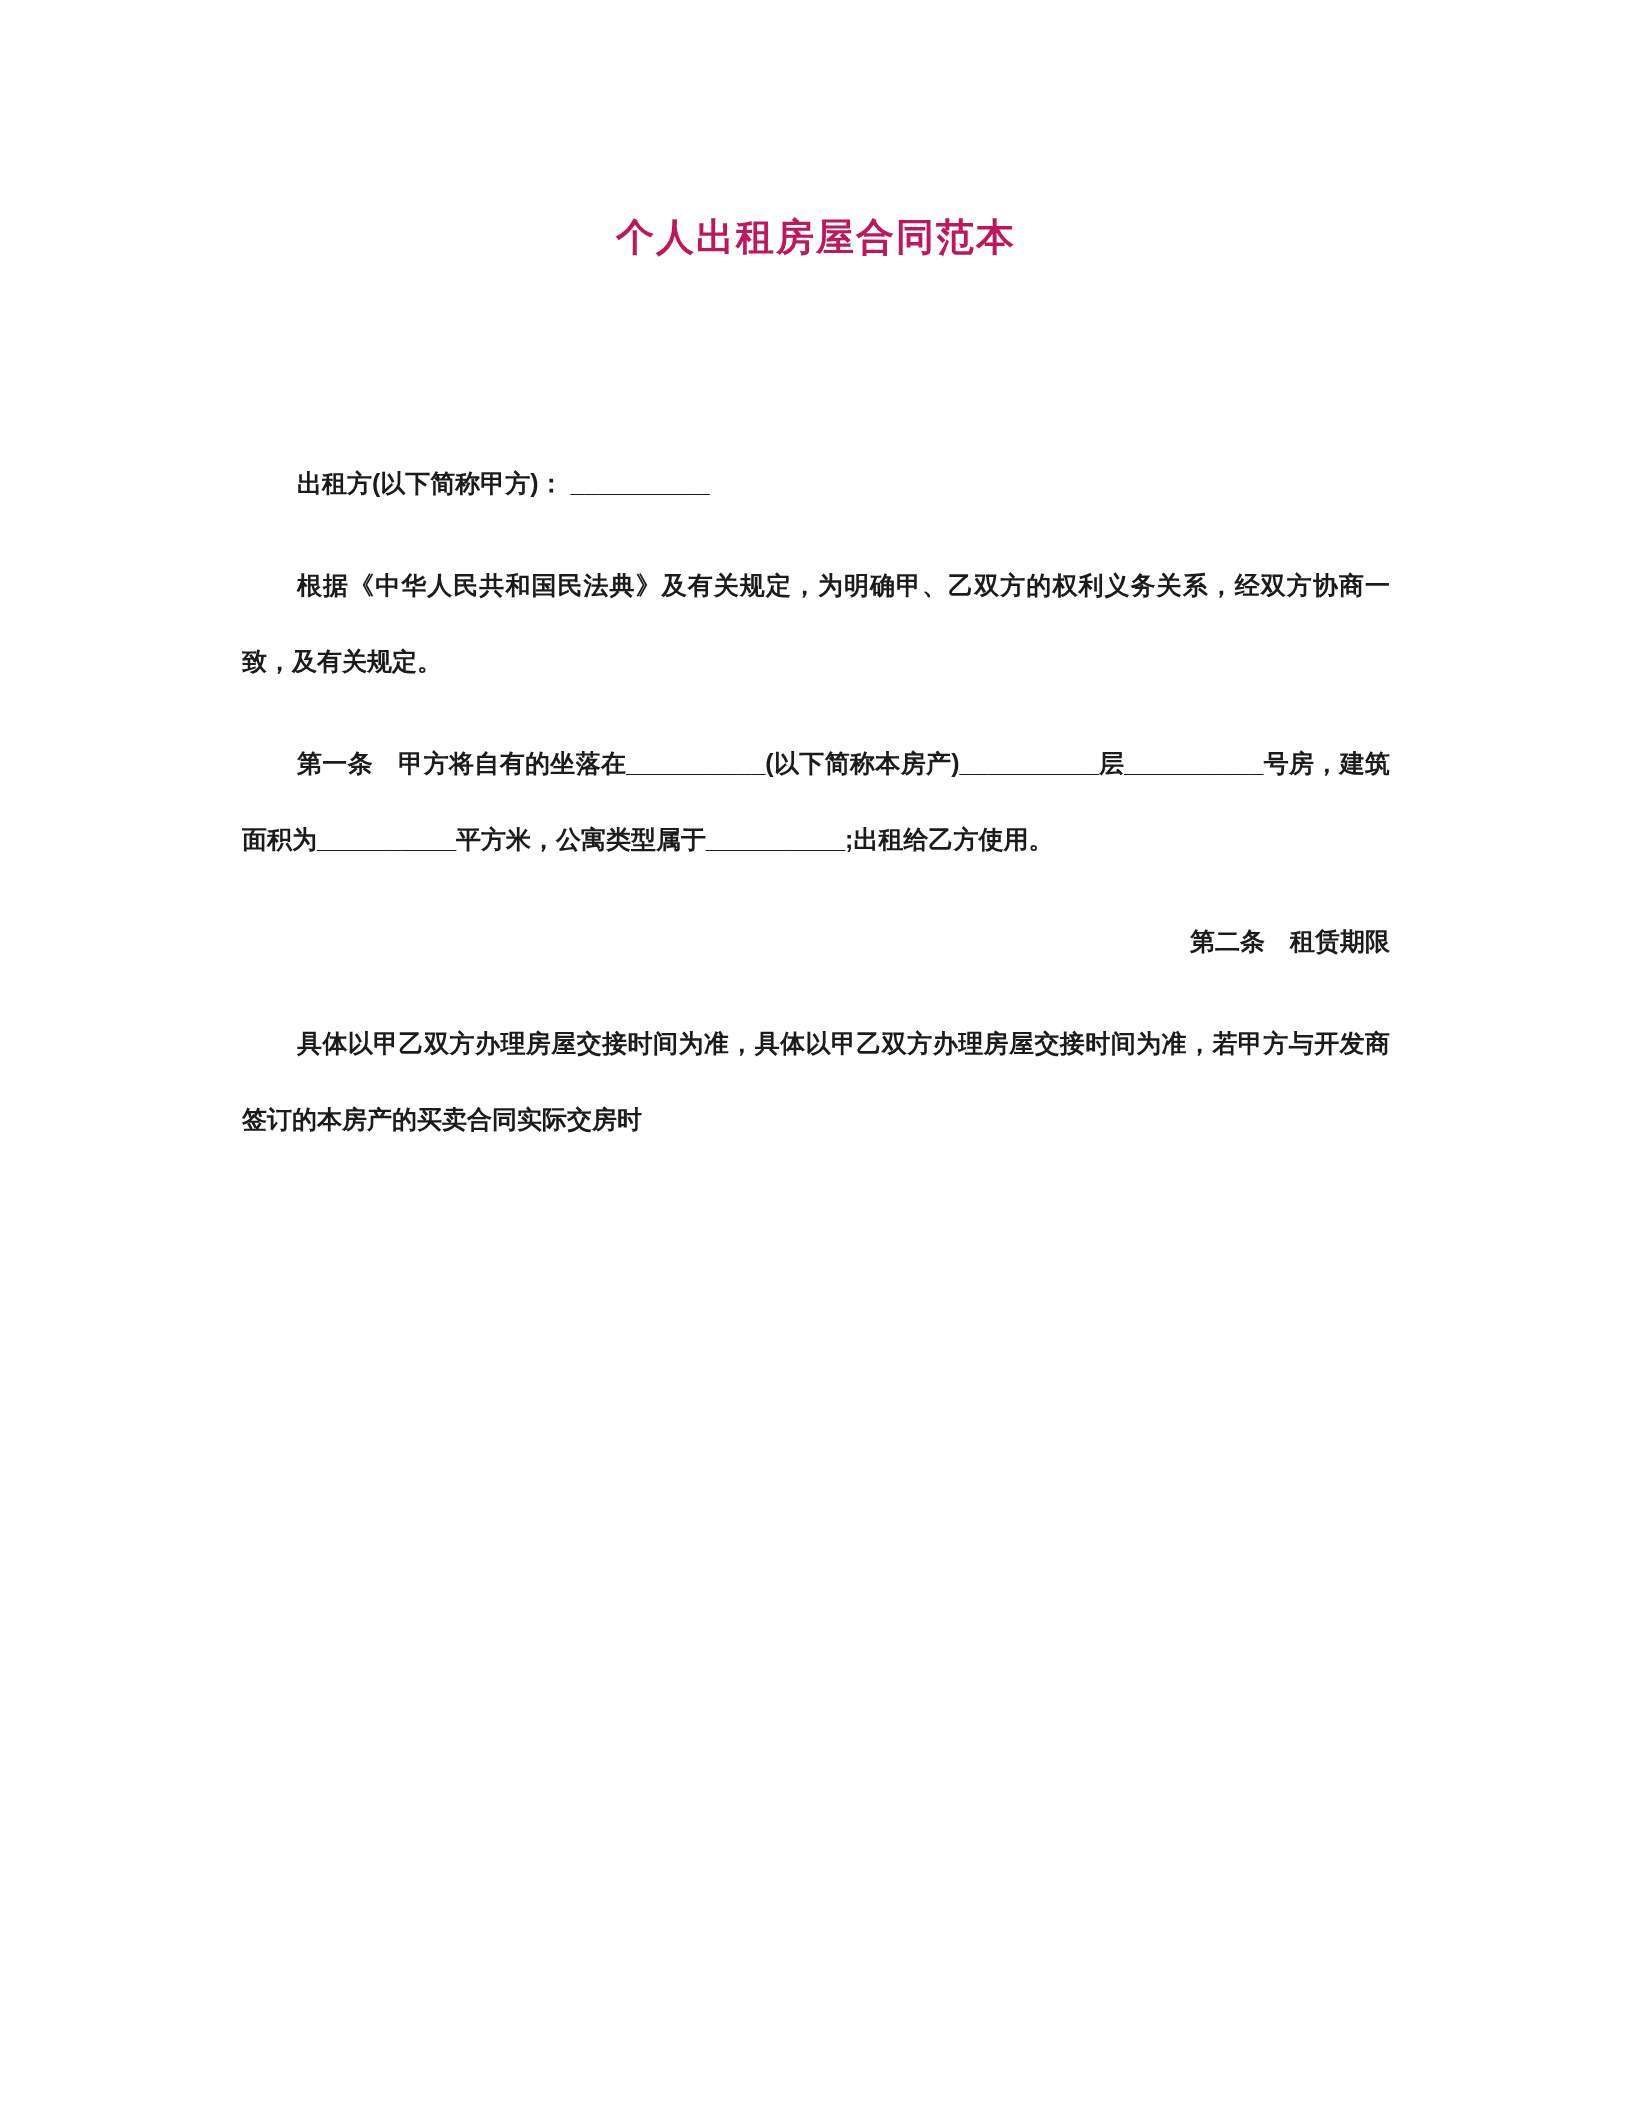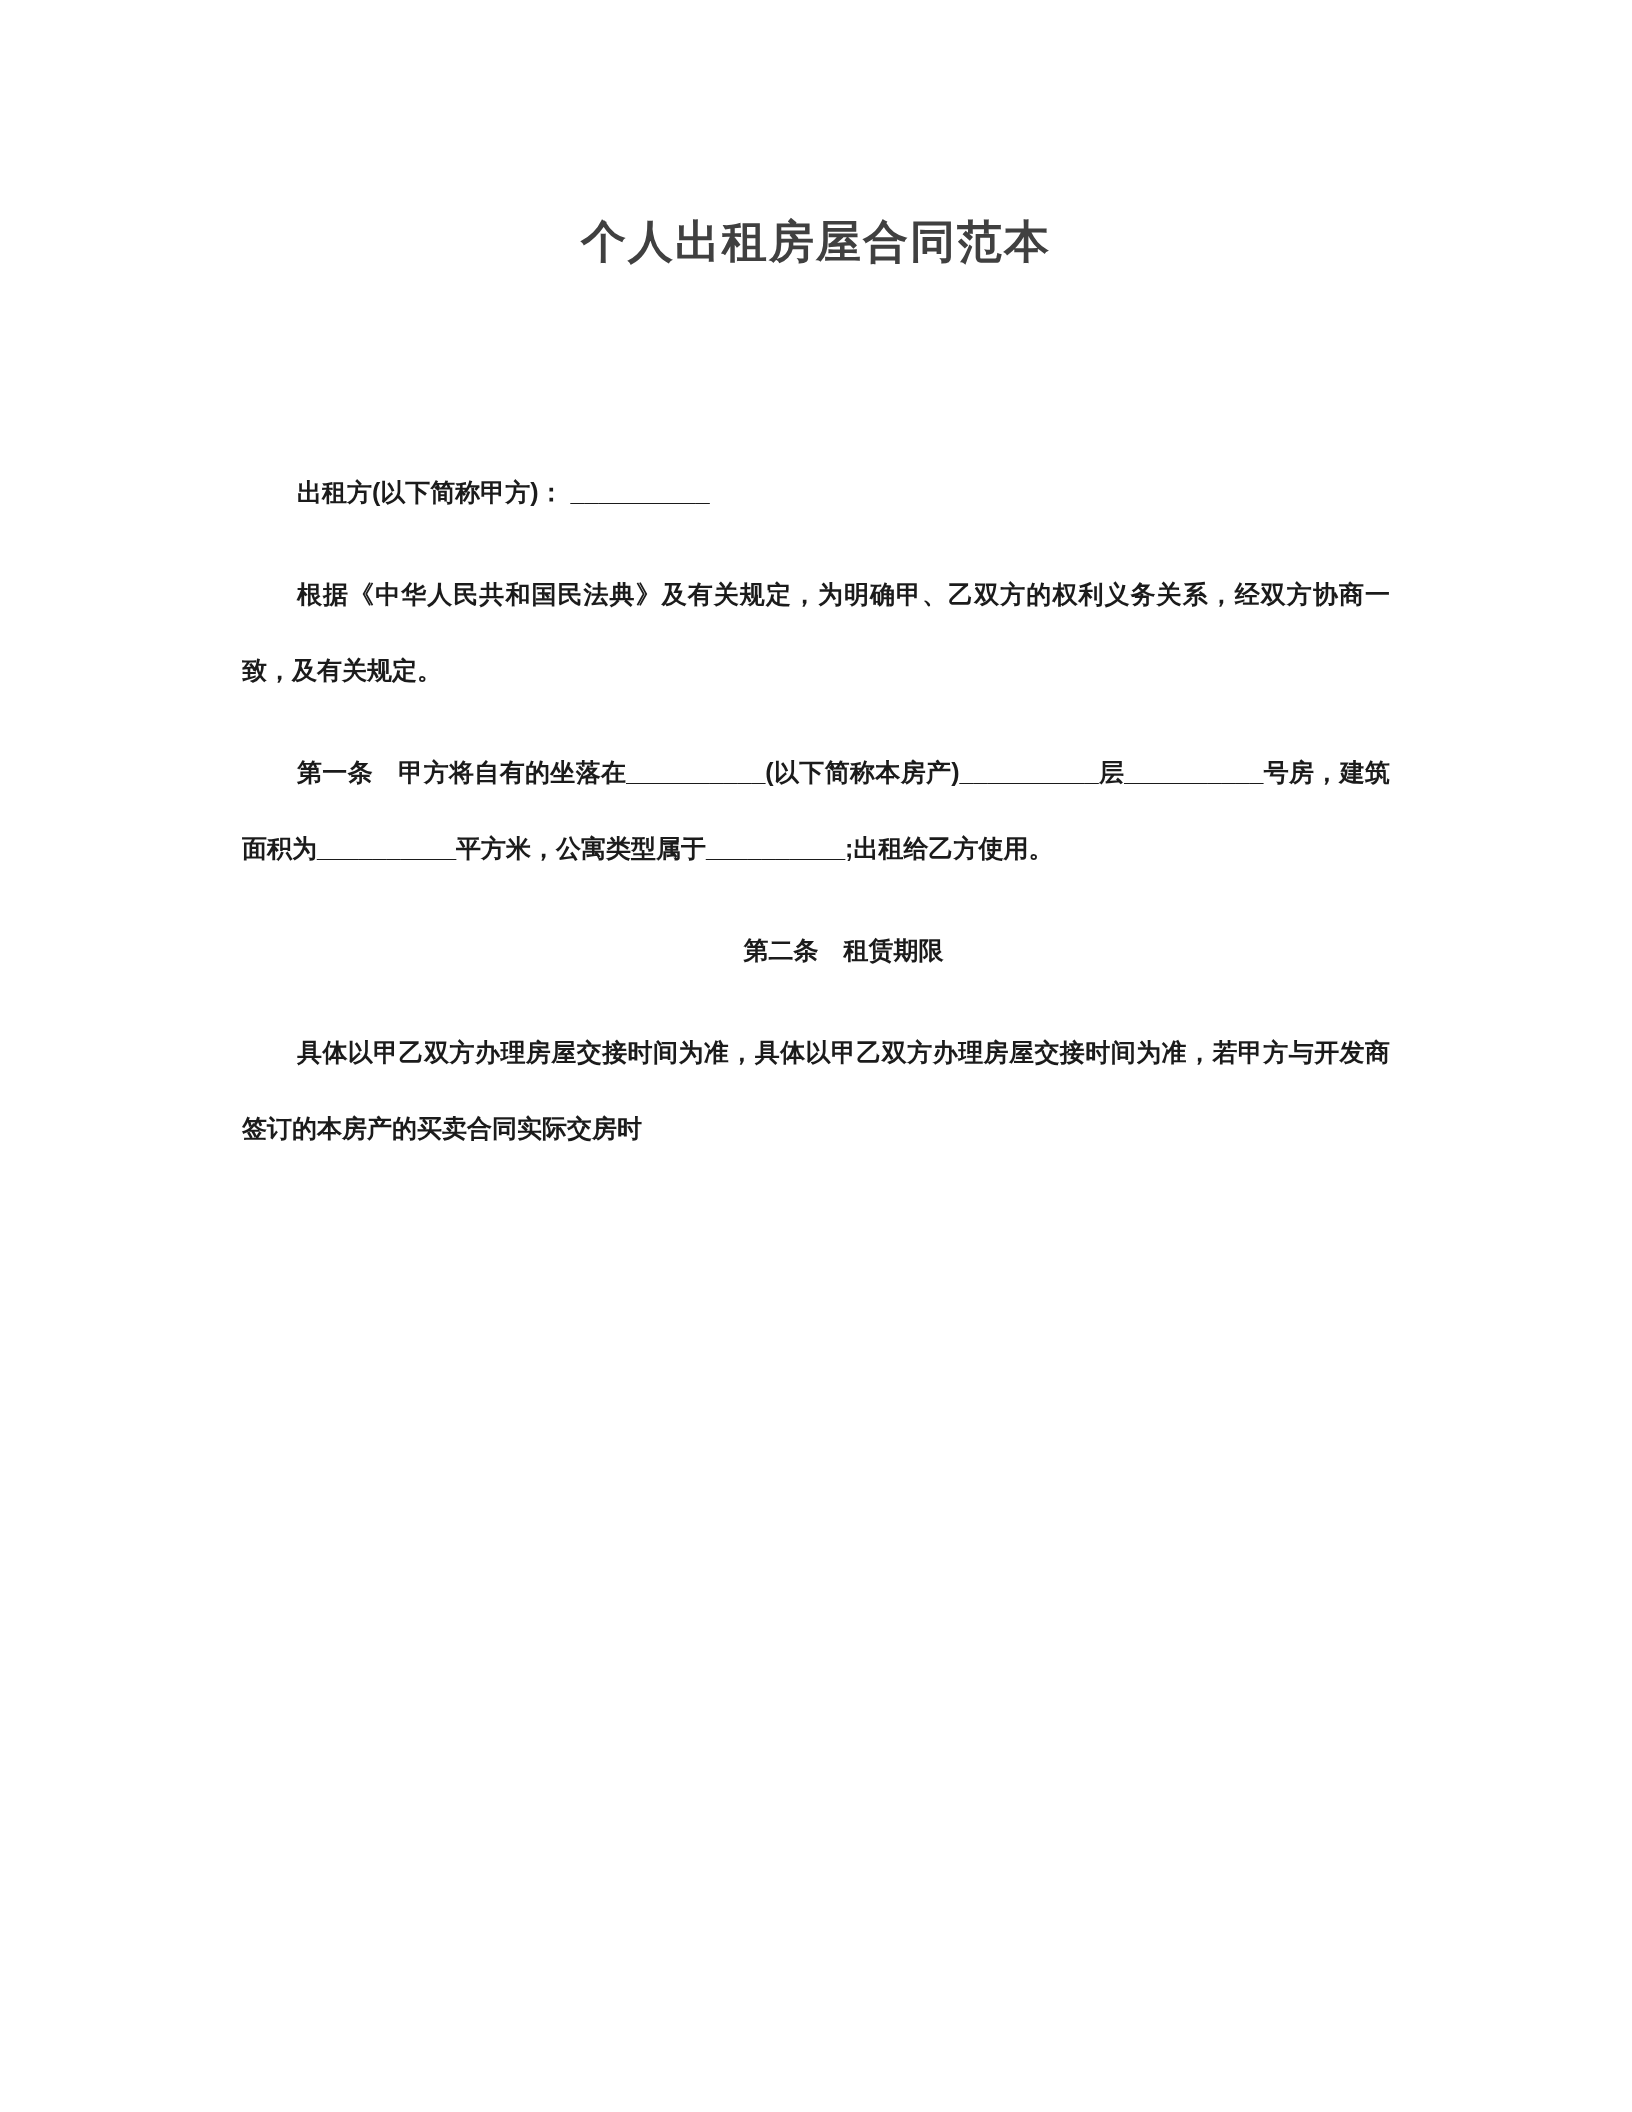--- a/index.html
+++ b/index.html
@@ -18,40 +18,40 @@
   }
 
   .page {
     width: 100%;
     height: 100%;
     padding: 212px 242px 0 242px;
     background: #ffffff;
   }
 
   .title {
-    font-size: 45px;
+    font-size: 38px;
     font-weight: 800;
-    color: #404040;
+    color: #be185d;
     text-align: center;
     letter-spacing: 2px;
     margin-bottom: 182px;
   }
 
   .para {
     font-size: 25px;
     line-height: 76px;
     text-align: justify;
     text-indent: 2.2em;
     margin-bottom: 26px;
     color: #1b1b1b;
     overflow-wrap: break-word;
   }
 
   .para.heading {
-    text-align: center;
+    text-align: right;
   }
 </style>
 </head>
 <body>
 
 <div class="page">
 
   <h1 class="title">个人出租房屋合同范本</h1>
 
   <p class="para">出租方(以下简称甲方)： __________</p>

